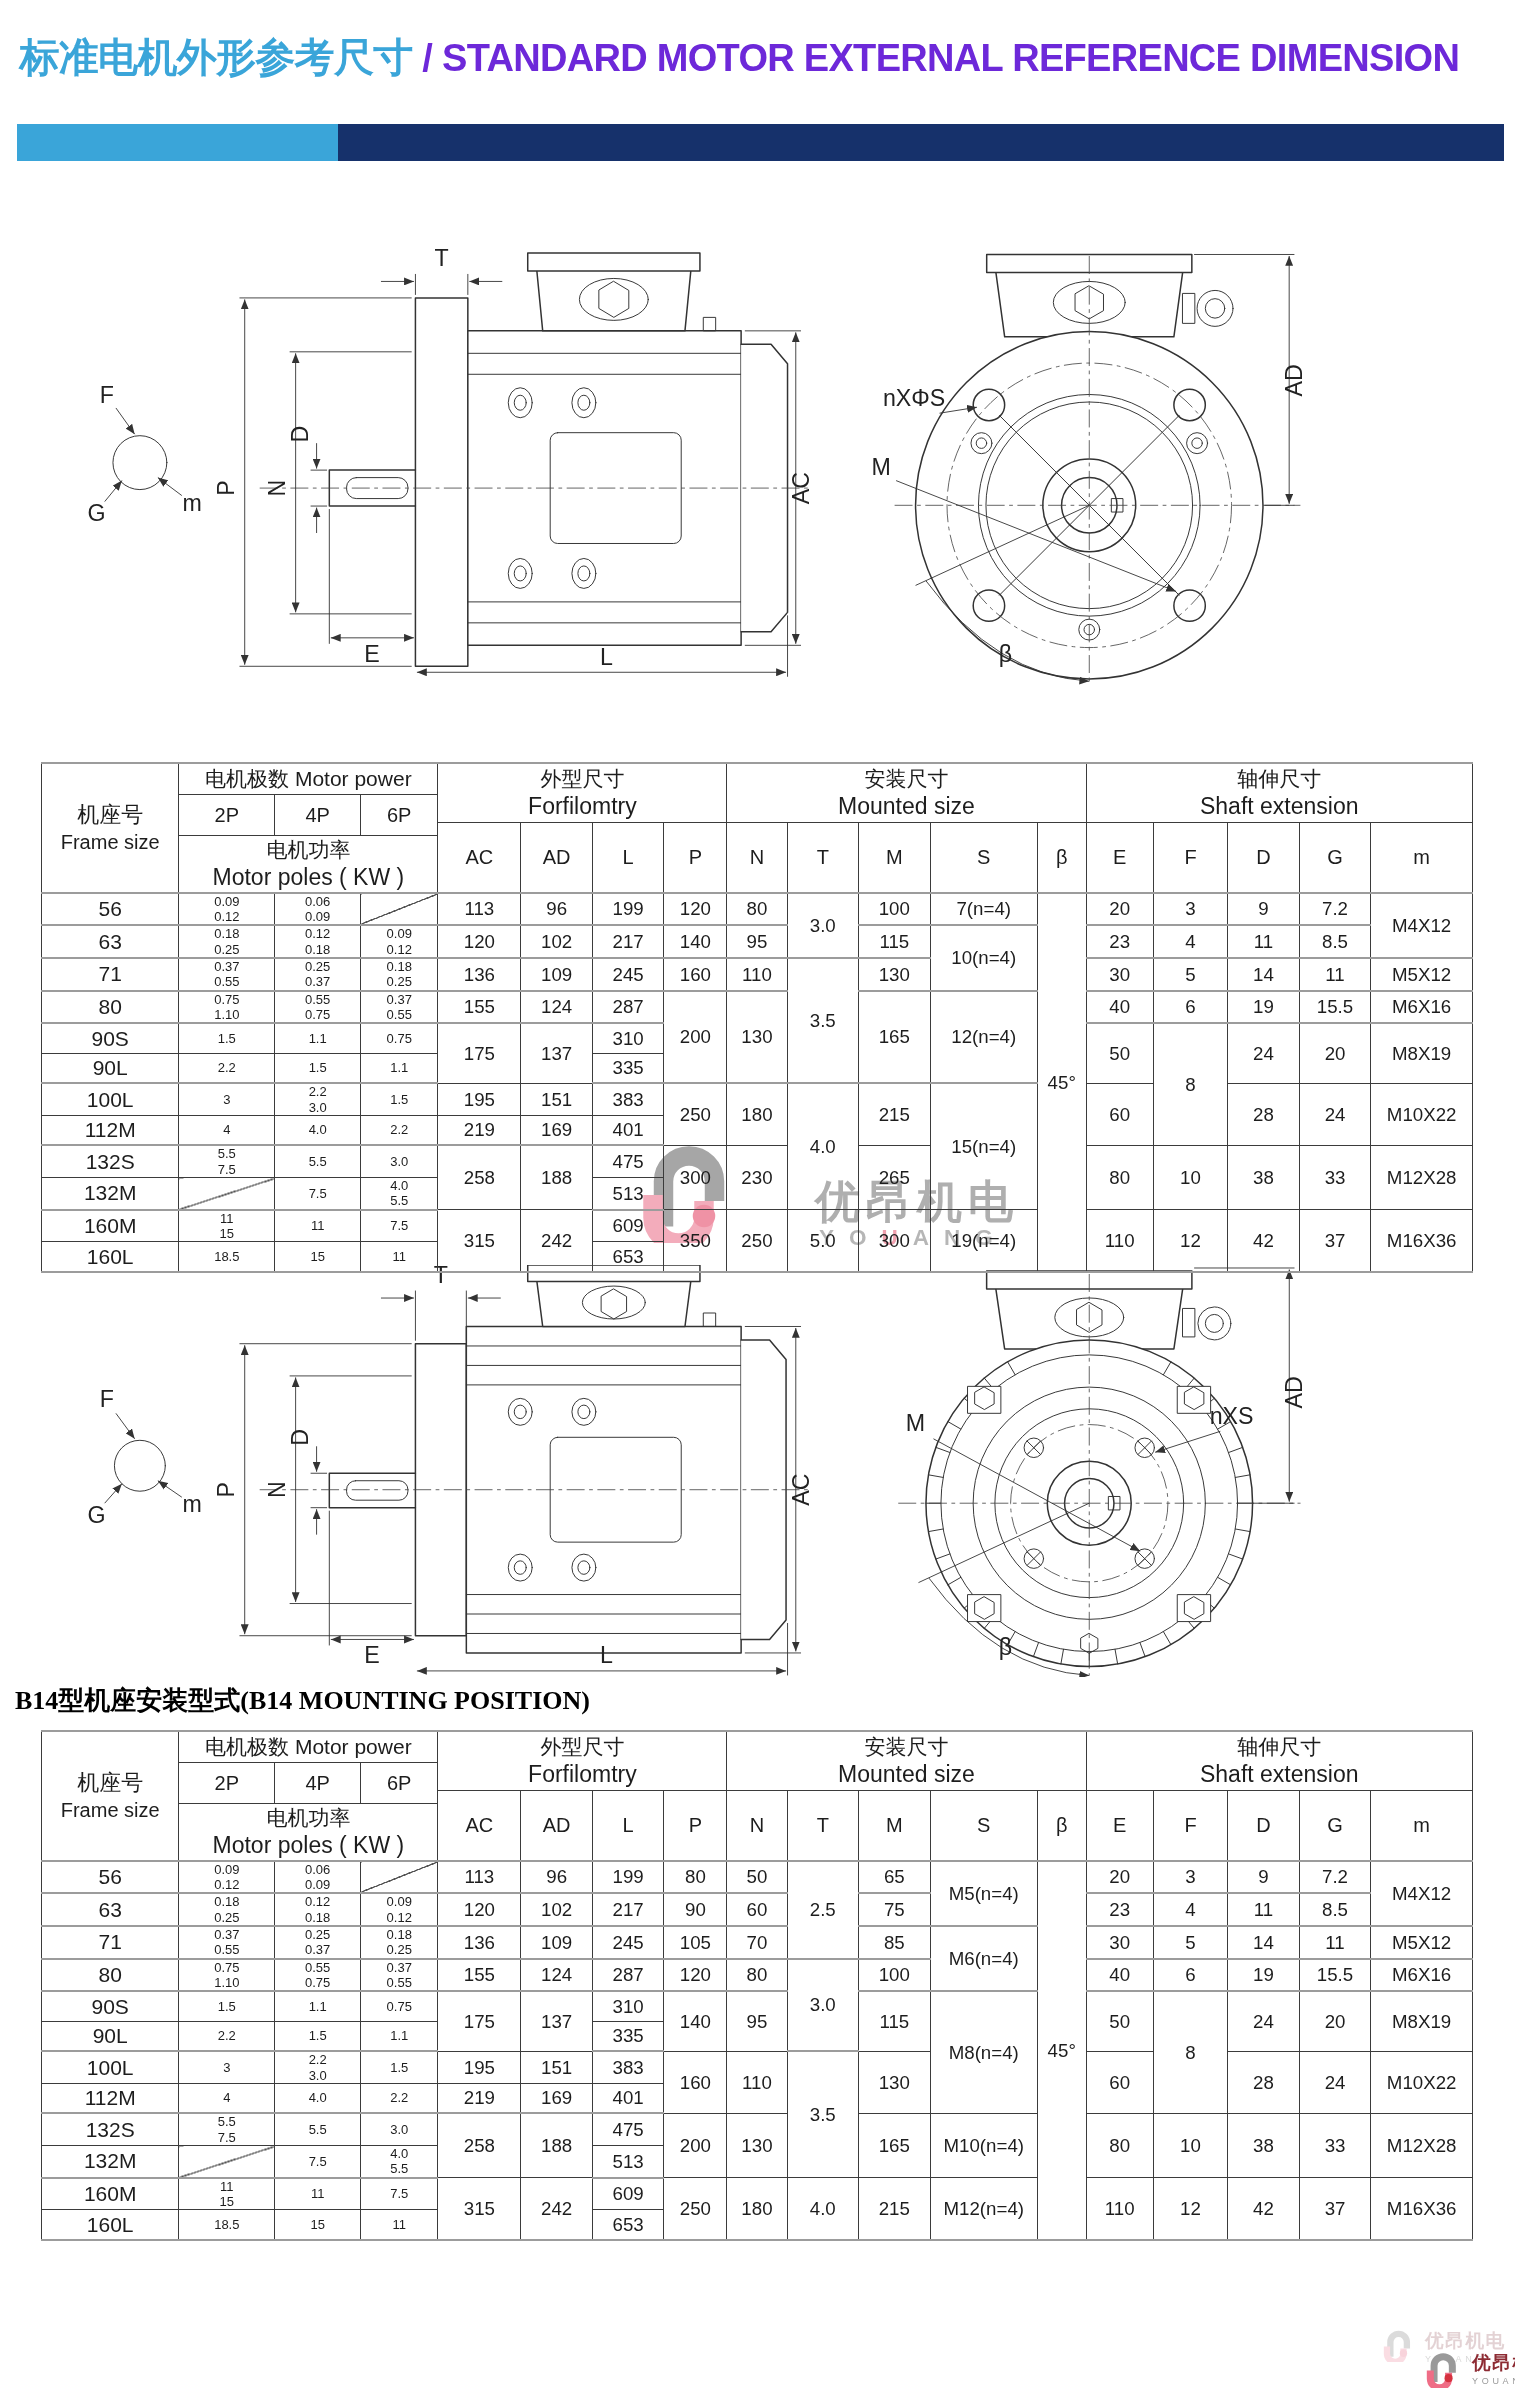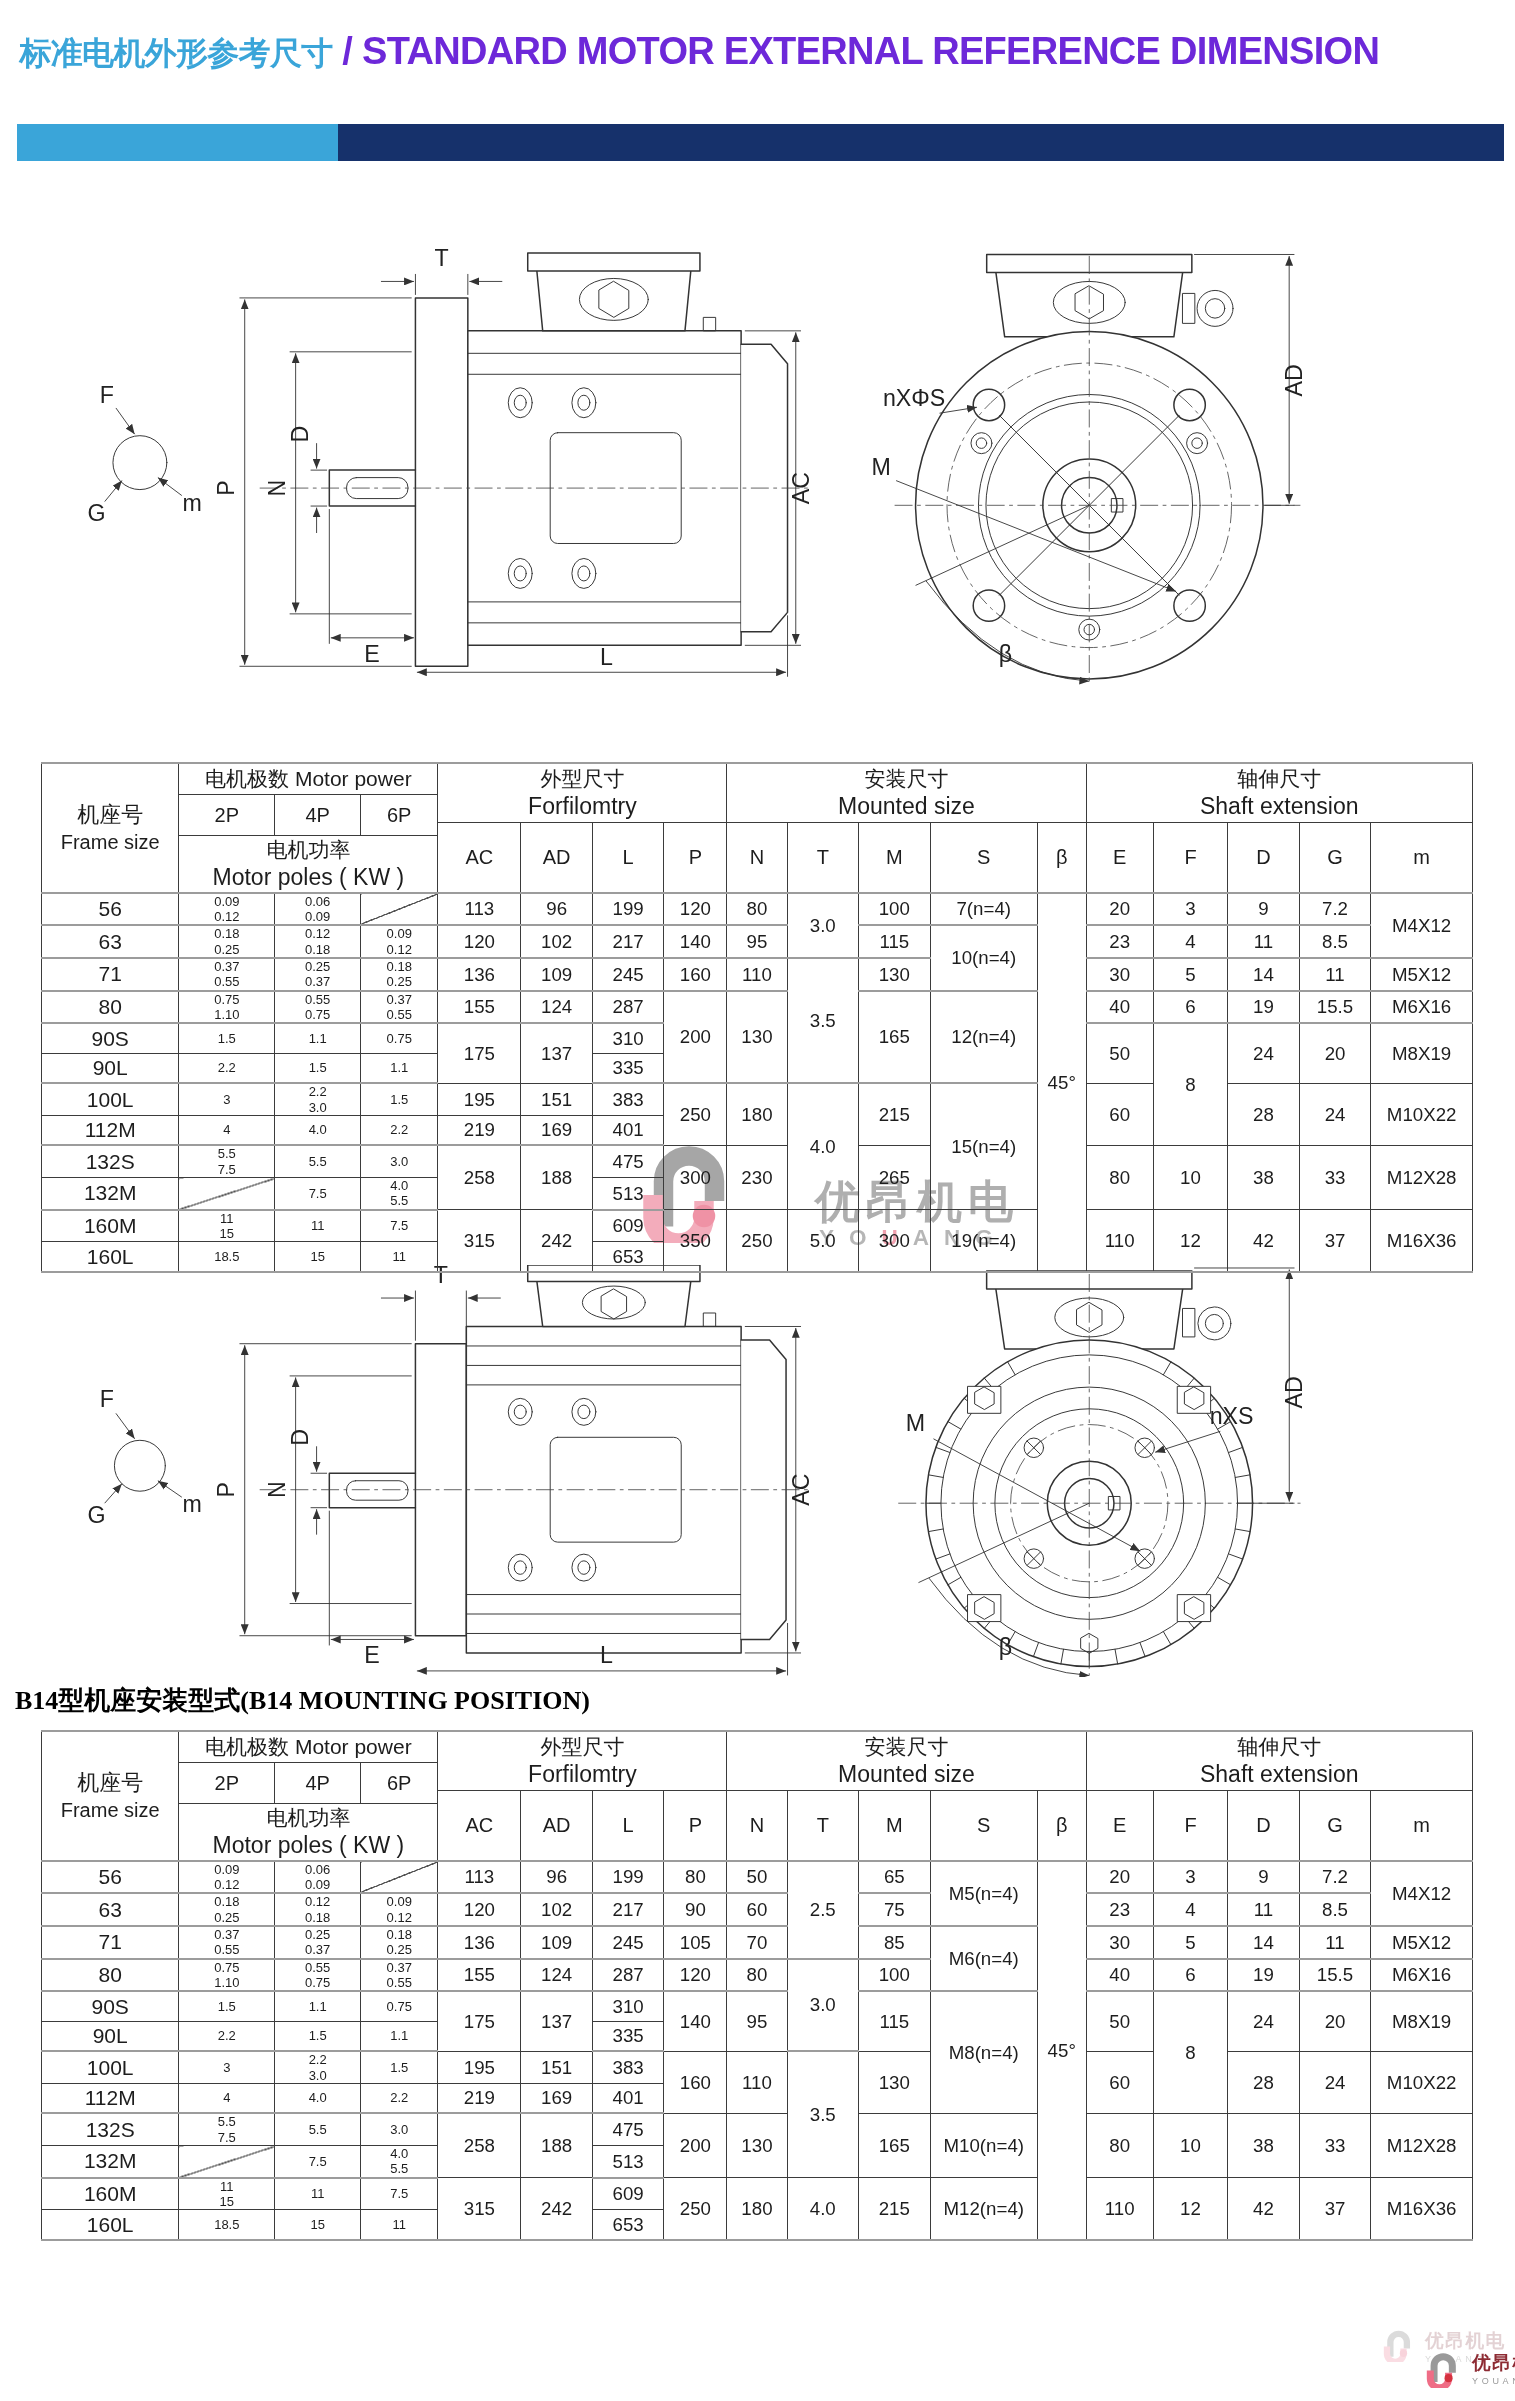--- a/index.html
+++ b/index.html
@@ -1,20 +1,20 @@
 <!DOCTYPE html>
 <html style="font-size:12px"><head>
 <meta charset="utf-8">
 <style>
   html,body{margin:0;padding:0;background:#e8e8e8;}
   .page{position:relative;width:1515px;height:2401px;background:#ffffff;overflow:hidden;
         font-family:"Liberation Sans",sans-serif;}
   
   .title{position:absolute;left:19.5px;top:30px;white-space:nowrap;font-weight:700;letter-spacing:-0.7px;}
-  .tz{font-size:32px;color:#3aa5d9;}
+  .tz{font-size:40px;color:#3aa5d9;}
   .te{font-size:38px;color:#6d28d9;}
   .bar-light{position:absolute;left:16.5px;top:124px;width:322px;height:37px;background:#3aa5d9;}
   .bar-dark{position:absolute;left:338px;top:124px;width:1166px;height:37px;background:#16316b;}
   
   .sect{position:absolute;font-family:"Liberation Serif",serif;font-weight:700;font-size:26px;color:#000;}
   #sb5{left:15px;top:710px;}
   #sb14{left:15px;top:1683px;}
   
   table.dim-table{position:absolute;width:1432px;height:481px;border-collapse:collapse;table-layout:fixed;
         background:transparent;z-index:2;}

